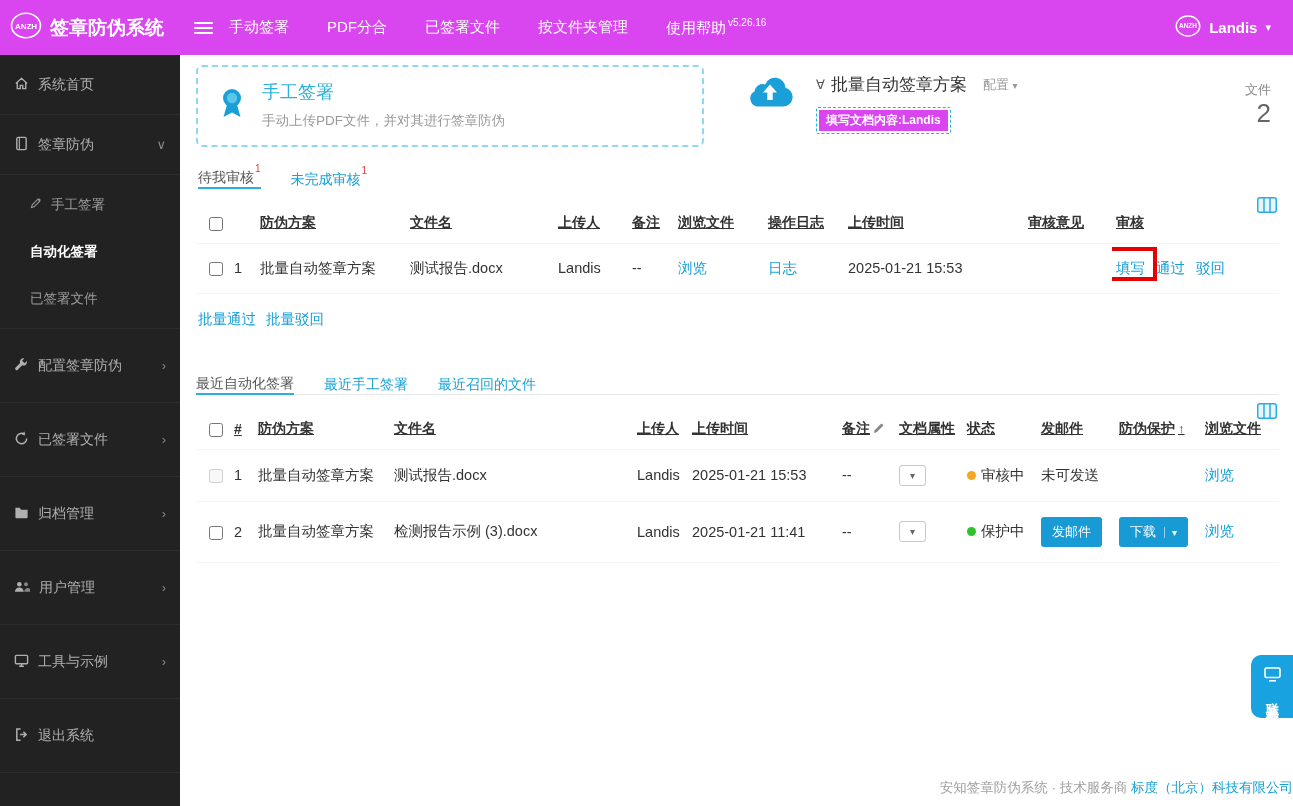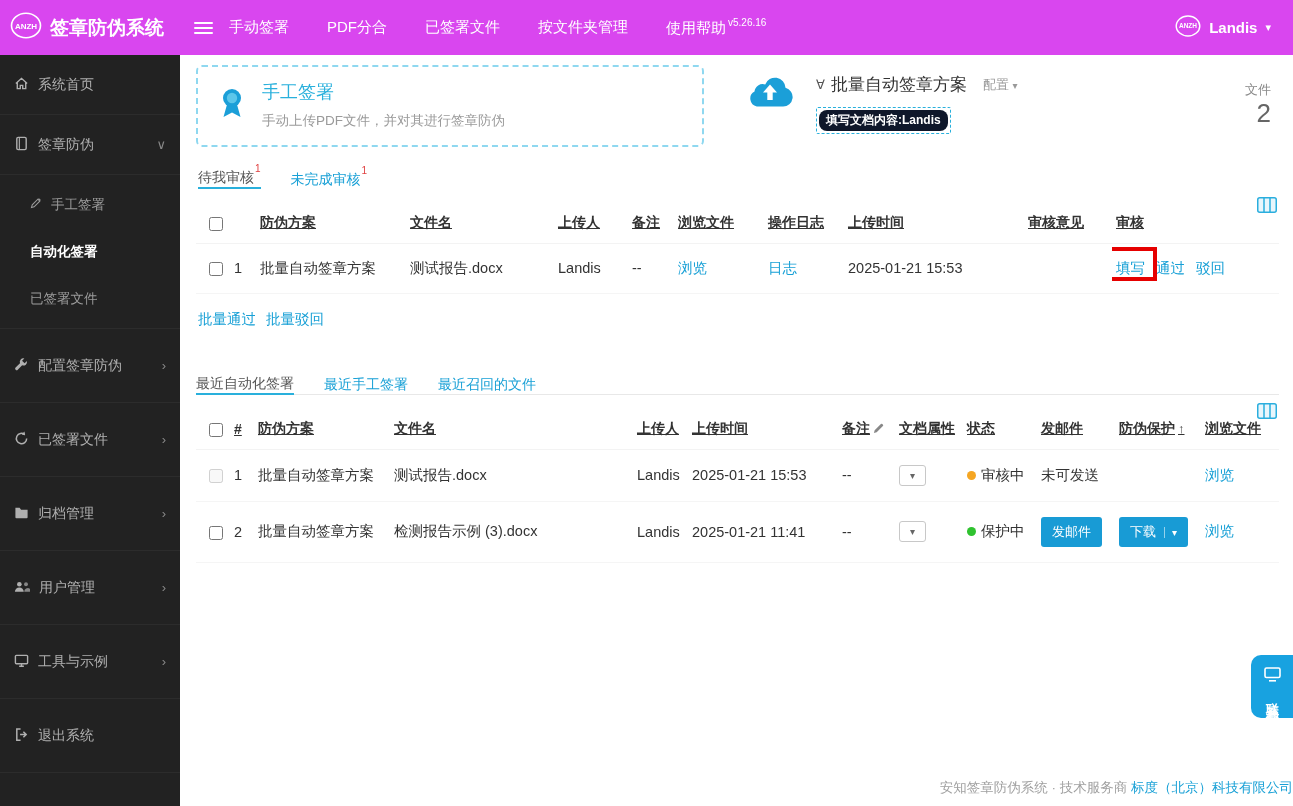--- a/index.html
+++ b/index.html
@@ -34,21 +34,21 @@
   .hero { position:relative; display:flex; align-items:flex-start; }
   .upload-card { flex:0 0 508px; border:2px dashed #8fd8f0; border-radius:6px; padding:13px 20px 15px; display:flex; align-items:center; gap:16px; cursor:pointer; }
   .upload-title { color:#29b0dc; font-size:18px; margin-bottom:8px; }
   .upload-desc { color:#9a9a9a; font-size:13.5px; }
   .scheme-area { display:flex; gap:22px; margin-left:42px; padding-top:8px; }
   .scheme-head { display:flex; align-items:center; gap:6px; font-size:17px; color:#333; }
   .scheme-glyph { color:#555; font-size:13px; }
   .config-link { color:#999; font-size:13px; margin-left:10px; cursor:pointer; }
   .config-link .caret { font-size:10px; }
   .badge-outer { display:inline-block; border:1px dashed #29b0dc; padding:2px; margin-top:11px; border-radius:2px; cursor:pointer; }
-  .badge-inner { display:block; background:#0f172a; color:#fff; font-size:12px; font-weight:bold; padding:2px 7px; border-radius:8px; }
+  .badge-inner { display:block; background:#d946ef; color:#fff; font-size:12px; font-weight:bold; padding:2px 7px; border-radius:0; }
   .files-box { position:absolute; right:8px; top:16px; text-align:right; }
   .files-label { color:#8a8a8a; font-size:13px; }
   .files-count { color:#666; font-size:26px; line-height:1.15; }
 
   
   .tabs { display:flex; gap:30px; align-items:flex-end; }
   .tabs1 { margin-top:20px; padding-left:2px; }
   .tab { font-size:14px; color:#18a0d6; padding-bottom:0; cursor:pointer; white-space:nowrap; }
   .tab.active { color:#555; border-bottom:2px solid #29b0dc; }
   .tab sup { color:#e04040; font-size:10px; margin-left:1px; position:relative; top:-4px; }

